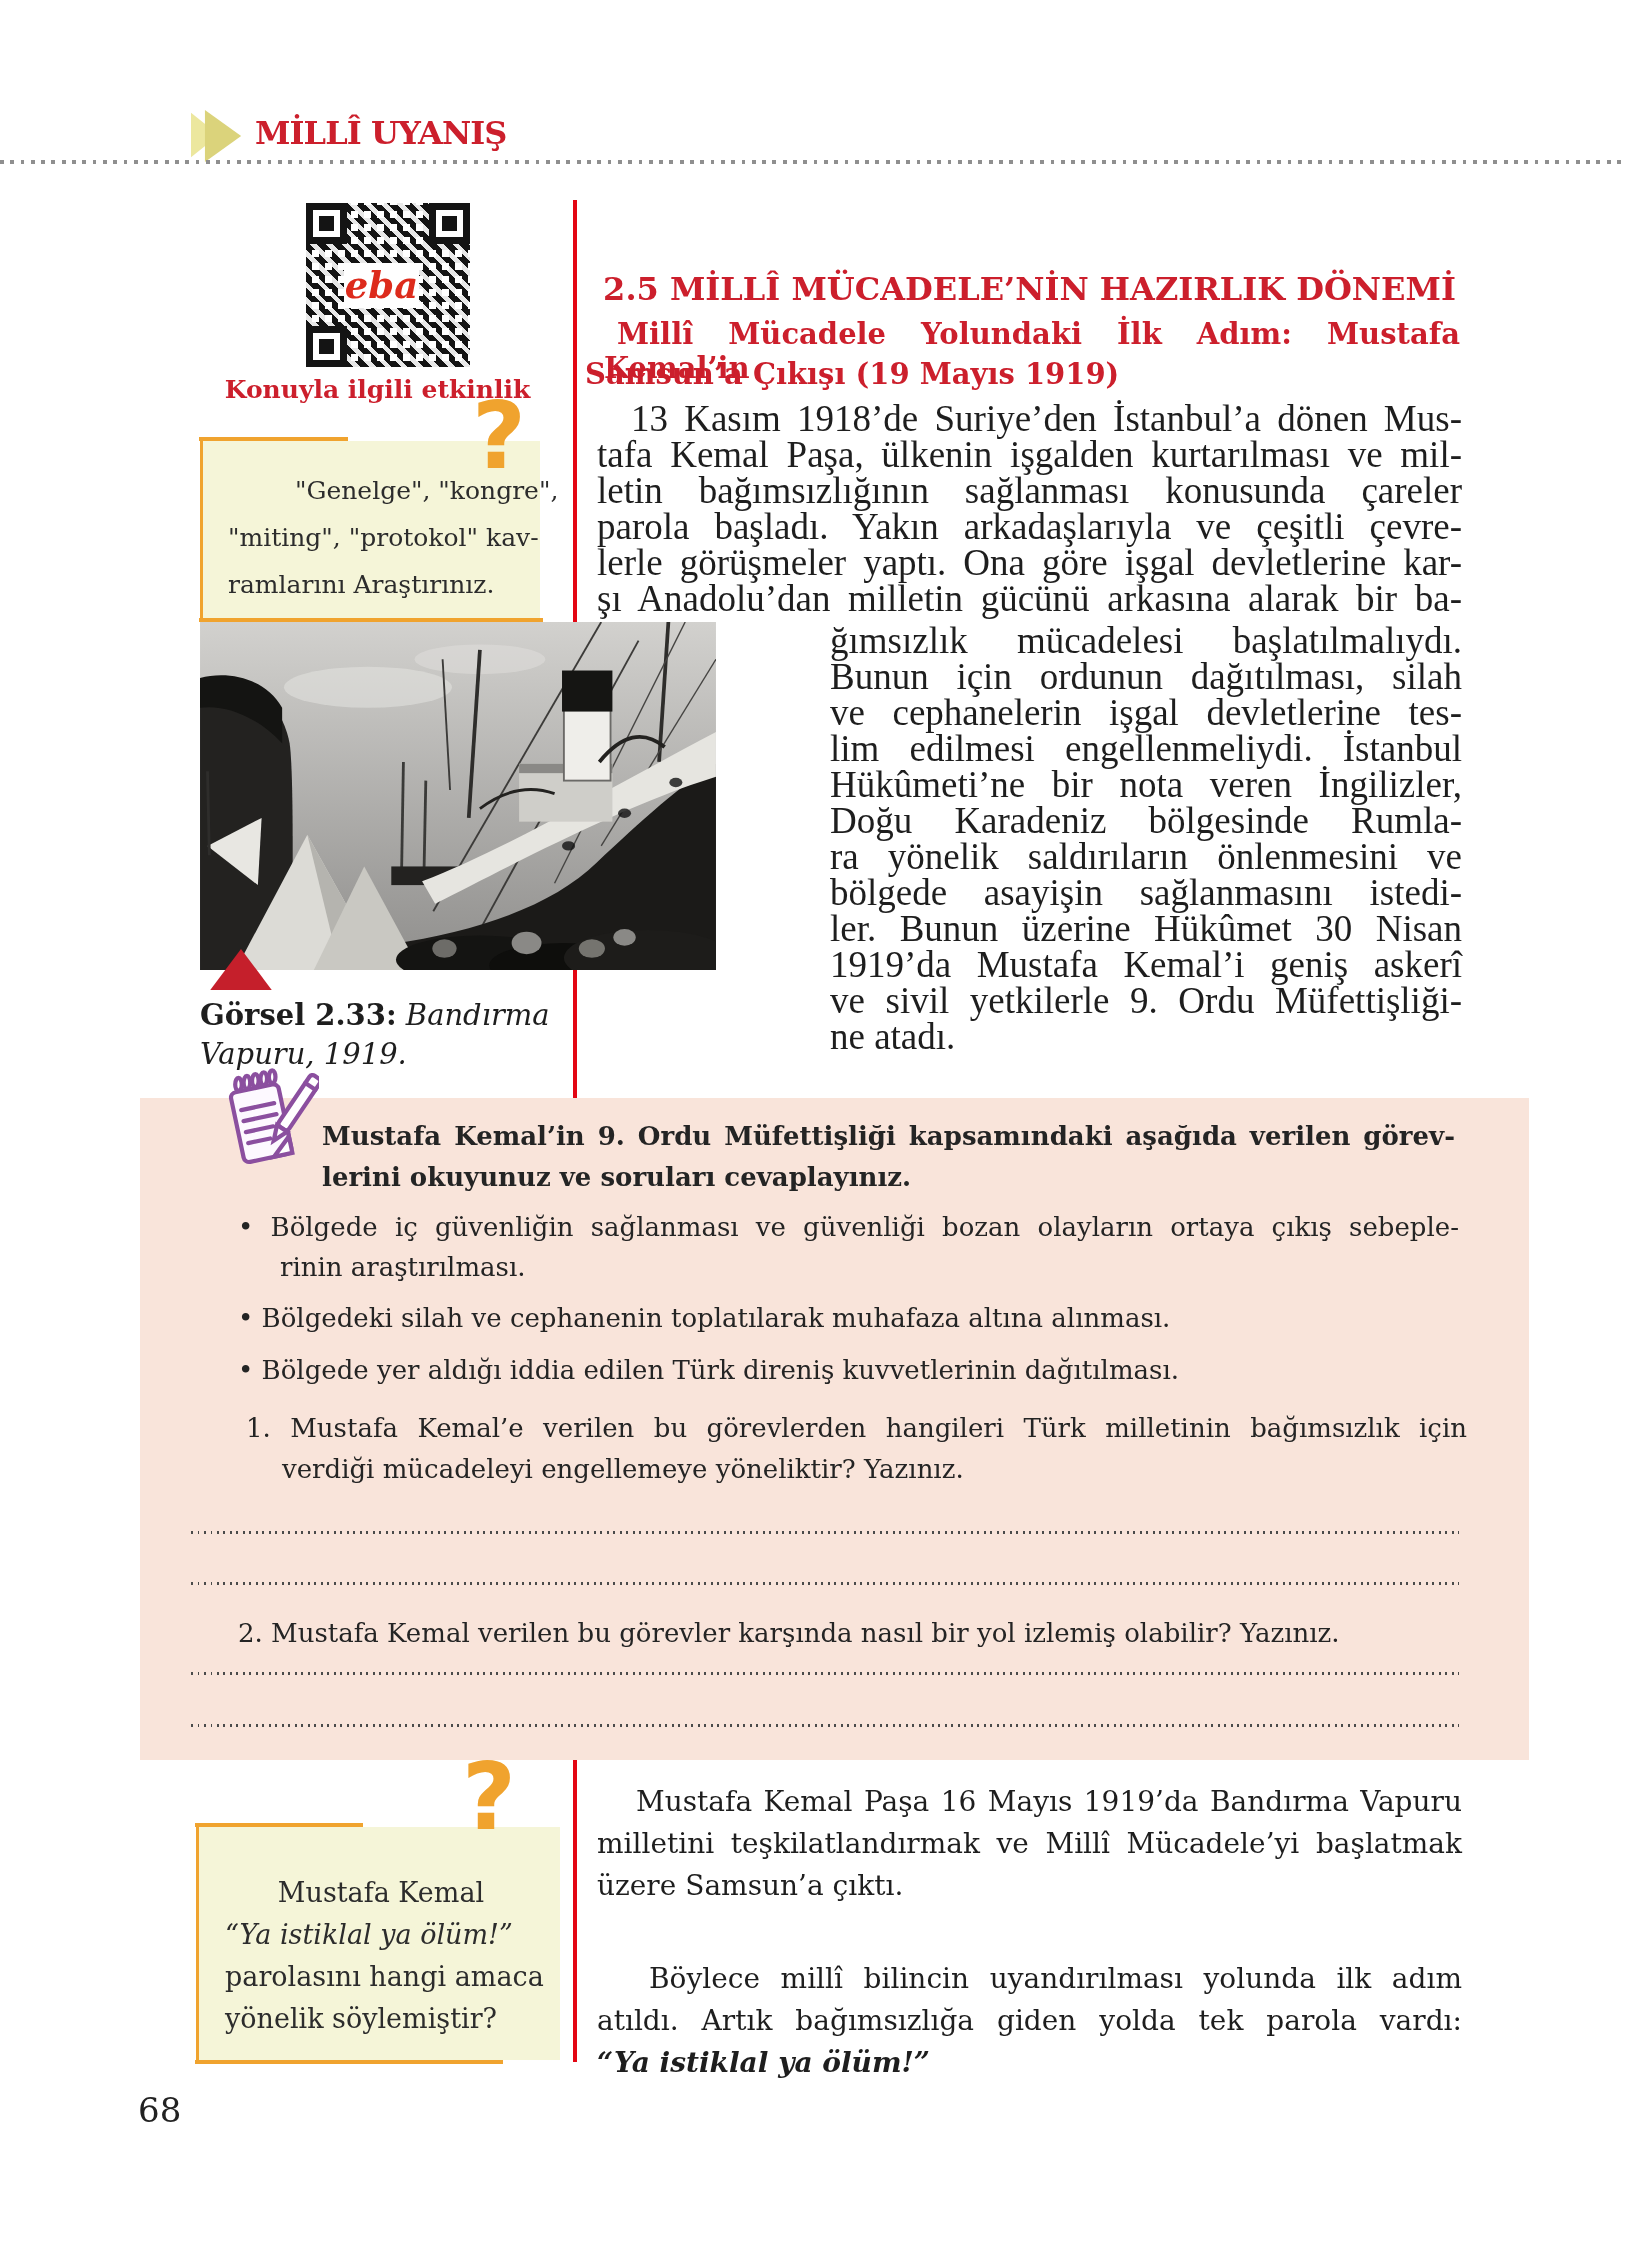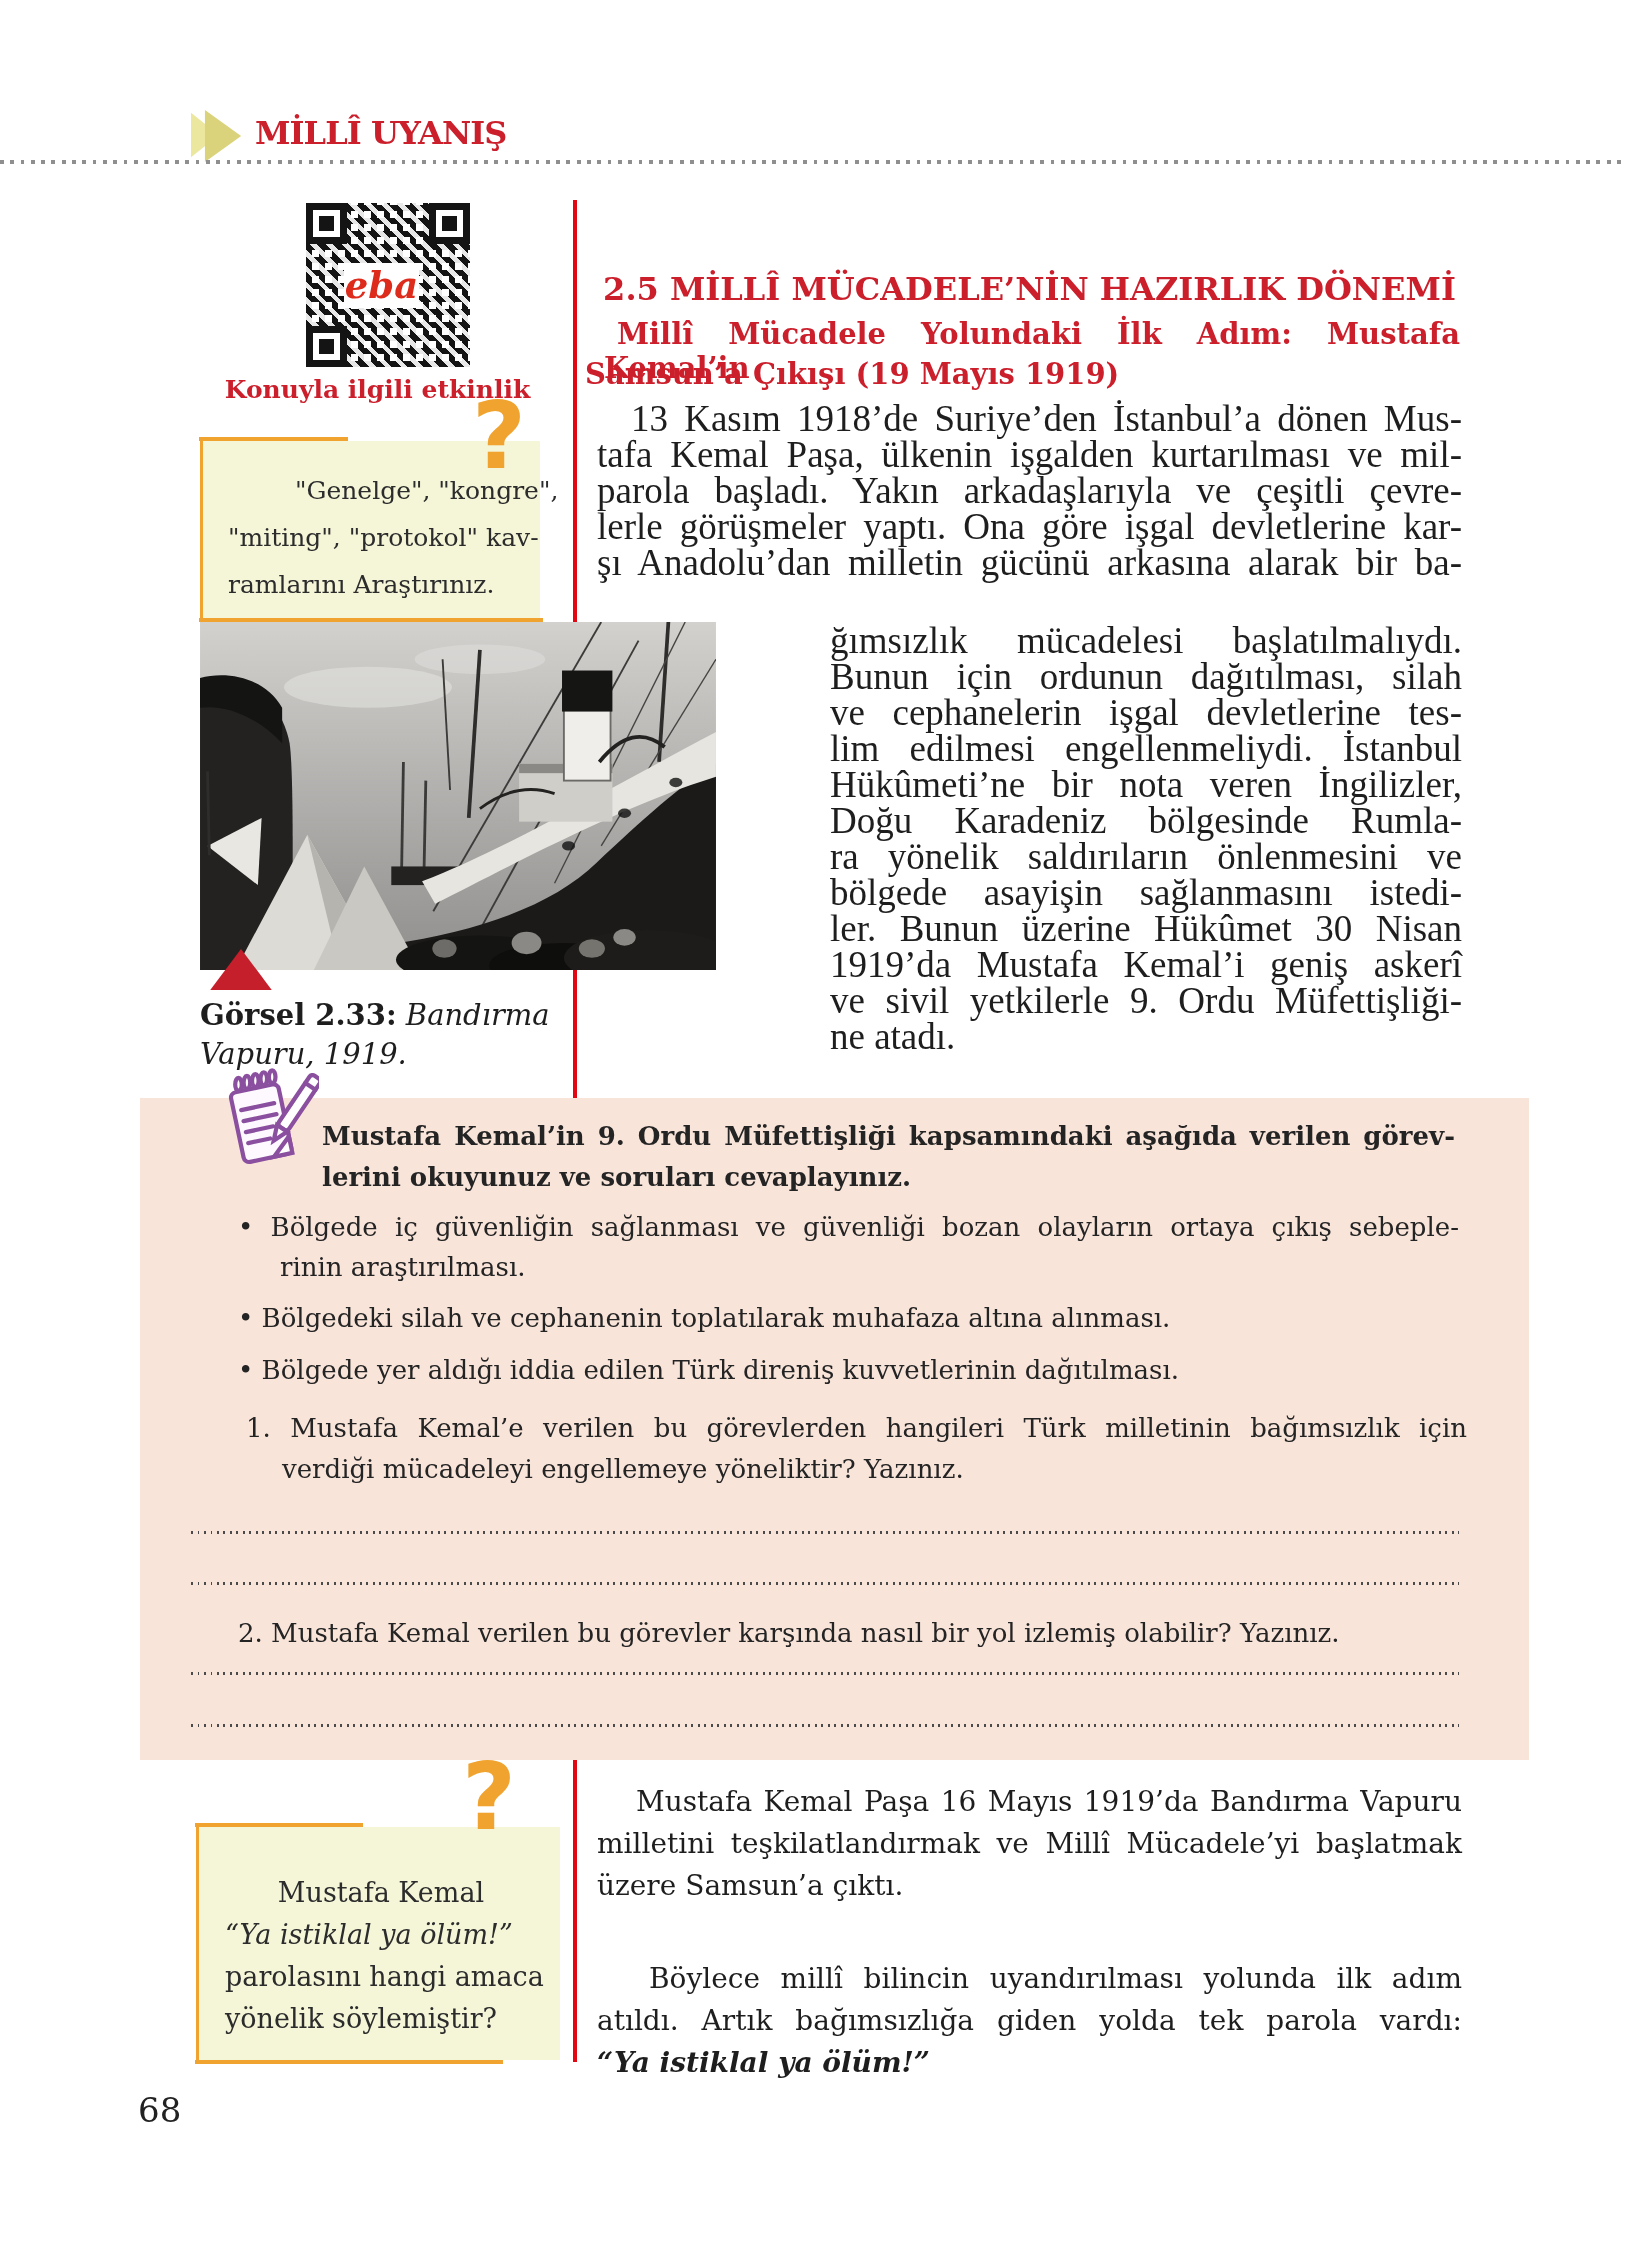--- a/index.html
+++ b/index.html
@@ -158,20 +158,21 @@
   <div class="line ital">Vapuru, 1919.</div>
 </div>
 
 <div class="abs sec-title" style="left:597px;top:270px;width:865px;">2.5 MİLLÎ MÜCADELE’NİN HAZIRLIK DÖNEMİ</div>
 <div class="abs sec-sub jl" style="left:604px;top:317px;width:856px;text-indent:13px;">Millî Mücadele Yolundaki İlk Adım: Mustafa Kemal’in</div>
 <div class="abs sec-sub" style="left:585px;top:357px;width:856px;">Samsun’a Çıkışı (19 Mayıs 1919)</div>
 
 <div class="abs" style="left:597px;top:401px;width:865px;">
   <div class="body-line jl" style="text-indent:34px;">13 Kasım 1918’de Suriye’den İstanbul’a dönen Mus-</div>
   <div class="body-line jl">tafa Kemal Paşa, ülkenin işgalden kurtarılması ve mil-</div>
+  <div class="body-line jl">letin bağımsızlığının sağlanması konusunda çareler</div>
   <div class="body-line jl">parola başladı. Yakın arkadaşlarıyla ve çeşitli çevre-</div>
   <div class="body-line jl">lerle görüşmeler yaptı. Ona göre işgal devletlerine kar-</div>
   <div class="body-line jl">şı Anadolu’dan milletin gücünü arkasına alarak bir ba-</div>
 </div>
 
 <div class="abs" style="left:830px;top:623px;width:632px;">
   <div class="body-line jl">ğımsızlık mücadelesi başlatılmalıydı.</div>
   <div class="body-line jl">Bunun için ordunun dağıtılması, silah</div>
   <div class="body-line jl">ve cephanelerin işgal devletlerine tes-</div>
   <div class="body-line jl">lim edilmesi engellenmeliydi. İstanbul</div>

